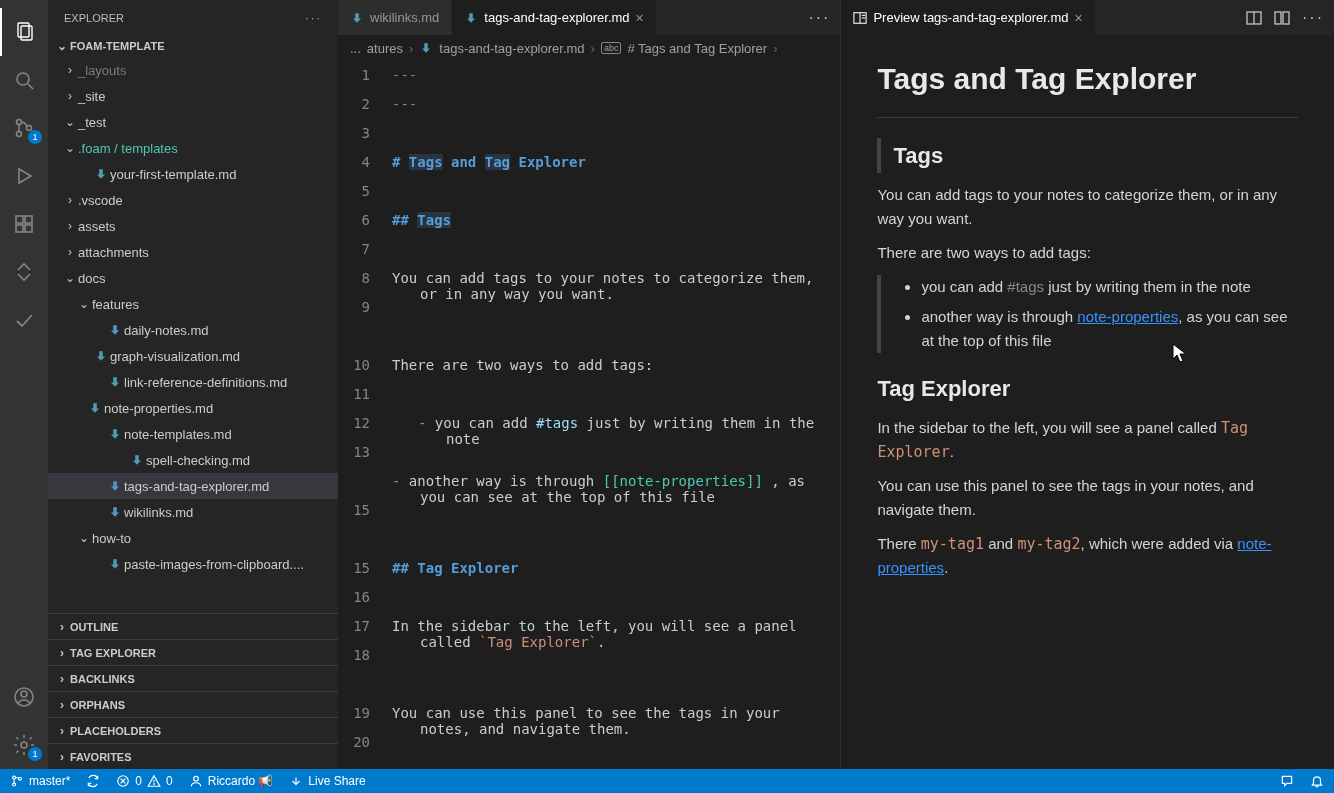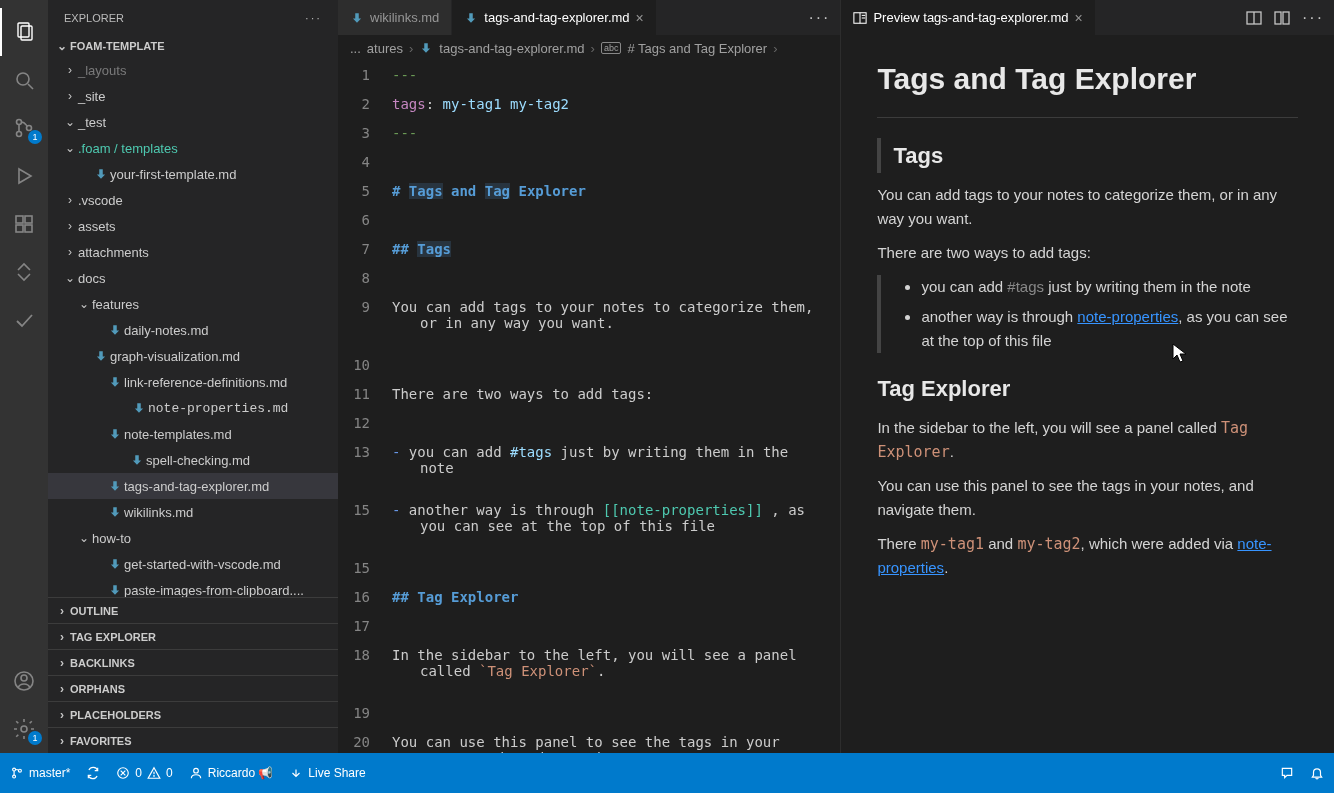--- a/index.html
+++ b/index.html
@@ -117,21 +117,21 @@
 .preview h2 { font-size: 22px; font-weight: 600; margin: 18px 0 8px; color: #e8e8e8; }
 .preview p { margin: 10px 0; }
 .preview ul { padding-left: 28px; margin: 10px 0; }
 .preview li { margin: 6px 0; }
 .preview a { color: #3794ff; text-decoration: underline; }
 .preview code { font-family: Menlo, monospace; color: #ce9178; }
 .preview .block-h2 { border-left: 4px solid #444; padding-left: 12px; }
 
 
 .status-bar {
-  height: 40px; background: #007acc; color: #ffffff;
+  height: 24px; background: #007acc; color: #ffffff;
   display: flex; align-items: center; font-size: 12px;
   padding: 0 10px; gap: 16px;
 }
 .status-bar .right { margin-left: auto; display: flex; gap: 16px; }
 .status-item { display: flex; align-items: center; gap: 5px; cursor: pointer; }
 
 svg { display: block; }
 .ico-md { color: #519aba; }
 
 .cursor {
@@ -281,21 +281,21 @@
         </div>
         <div class="tree-row" style="padding-left: 42px;">
           <span class="twisty"></span>
           <span class="file-icon ico-md">
             <svg width="14" height="14" viewBox="0 0 24 24" fill="currentColor">
               <path d="M19 13l-7 7-7-7h4V4h6v9z"></path>
             </svg>
           </span>
           <span style="">link-reference-definitions.md</span>
         </div>
-        <div class="tree-row" style="padding-left: 66px; font-family: Liberation Mono, monospace;">
+        <div class="tree-row" style="padding-left: 22px;">
           <span class="twisty"></span>
           <span class="file-icon ico-md">
             <svg width="14" height="14" viewBox="0 0 24 24" fill="currentColor">
               <path d="M19 13l-7 7-7-7h4V4h6v9z"></path>
             </svg>
           </span>
           <span style="">note-properties.md</span>
         </div>
         <div class="tree-row" style="padding-left: 42px;">
           <span class="twisty"></span>
@@ -329,29 +329,20 @@
           <span class="file-icon ico-md">
             <svg width="14" height="14" viewBox="0 0 24 24" fill="currentColor">
               <path d="M19 13l-7 7-7-7h4V4h6v9z"></path>
             </svg>
           </span>
           <span style="">wikilinks.md</span>
         </div>
         <div class="tree-row" style="padding-left: 28px;">
           <span class="twisty">⌄</span>
           <span style="">how-to</span>
-        </div>
-        <div class="tree-row" style="padding-left: 42px;">
-          <span class="twisty"></span>
-          <span class="file-icon ico-md">
-            <svg width="14" height="14" viewBox="0 0 24 24" fill="currentColor">
-              <path d="M19 13l-7 7-7-7h4V4h6v9z"></path>
-            </svg>
-          </span>
-          <span style="">get-started-with-vscode.md</span>
         </div>
         <div class="tree-row" style="padding-left: 42px;">
           <span class="twisty"></span>
           <span class="file-icon ico-md">
             <svg width="14" height="14" viewBox="0 0 24 24" fill="currentColor">
               <path d="M19 13l-7 7-7-7h4V4h6v9z"></path>
             </svg>
           </span>
           <span style="">paste-images-from-clipboard....</span>
         </div>
@@ -444,32 +435,31 @@
             <div style="height: 58px;">15</div>
             <div>15</div>
             <div>16</div>
             <div>17</div>
             <div style="height: 58px;">18</div>
             <div>19</div>
             <div style="height: 58px;">20</div>
           </div>
         <div class="code-lines" id="codelines">
             <div class="ln" style="padding-left: 4px;"><span class="tok-punc">---</span></div>
-            <div class="ln" style="padding-left: 4px;"><span class="tok-key">tags</span>: <span class="tok-val">my-tag1 my-tag2</span></div>
             <div class="ln" style="padding-left: 4px;"><span class="tok-punc">---</span></div>
             <div class="ln" style="padding-left: 4px;">&nbsp;</div>
             <div class="ln" style="padding-left: 4px;"><span class="tok-h"># <span class="hl-h">Tags</span> and <span class="hl-h">Tag</span> Explorer</span></div>
             <div class="ln" style="padding-left: 4px;">&nbsp;</div>
             <div class="ln" style="padding-left: 4px;"><span class="tok-h">## <span class="hl-h">Tags</span></span></div>
             <div class="ln" style="padding-left: 4px;">&nbsp;</div>
             <div class="ln" style="padding-left: 32px; text-indent: -28px; min-height: 58px;">You can add tags to your notes to categorize them, or in any way you want.</div>
             <div class="ln" style="padding-left: 4px;">&nbsp;</div>
             <div class="ln" style="padding-left: 4px;">There are two ways to add tags:</div>
             <div class="ln" style="padding-left: 4px;">&nbsp;</div>
-            <div class="ln" style="padding-left: 32px; text-indent: -28px; min-height: 58px;"><span class="tok-li">-</span> you can add <span class="tok-val">#tags</span> just by writing them in the note</div>
+            <div class="ln" style="padding-left: 32px; text-indent: -28px; min-height: 58px; margin-left: 26px;"><span class="tok-li">-</span> you can add <span class="tok-val">#tags</span> just by writing them in the note</div>
             <div class="ln" style="padding-left: 32px; text-indent: -28px; min-height: 58px;"><span class="tok-li">-</span> another way is through <span class="tok-link">[[note-properties]]</span> , as you can see at the top of this file</div>
             <div class="ln" style="padding-left: 4px;">&nbsp;</div>
             <div class="ln" style="padding-left: 4px;"><span class="tok-h">## Tag Explorer</span></div>
             <div class="ln" style="padding-left: 4px;">&nbsp;</div>
             <div class="ln" style="padding-left: 32px; text-indent: -28px; min-height: 58px;">In the sidebar to the left, you will see a panel called <span class="tok-code">`Tag Explorer`</span>.</div>
             <div class="ln" style="padding-left: 4px;">&nbsp;</div>
             <div class="ln" style="padding-left: 32px; text-indent: -28px; min-height: 58px;">You can use this panel to see the tags in your notes, and navigate them.</div>
           </div>
         <div class="minimap"></div>
       </div>

